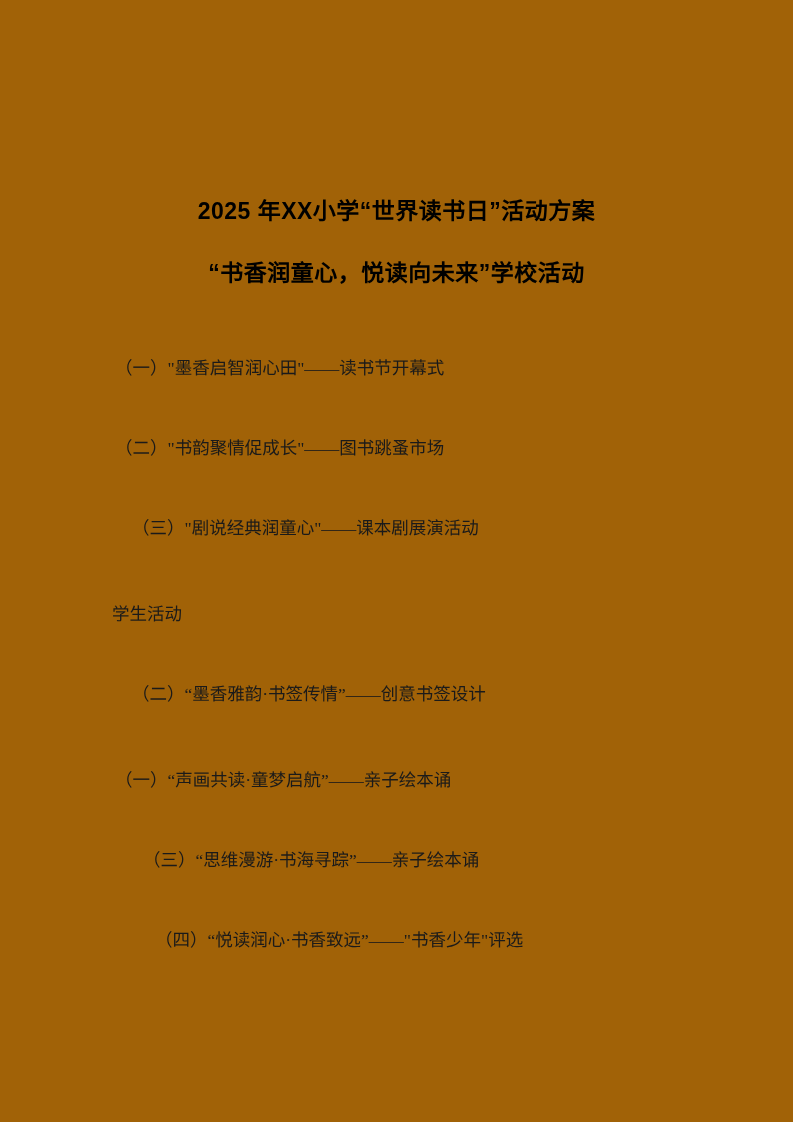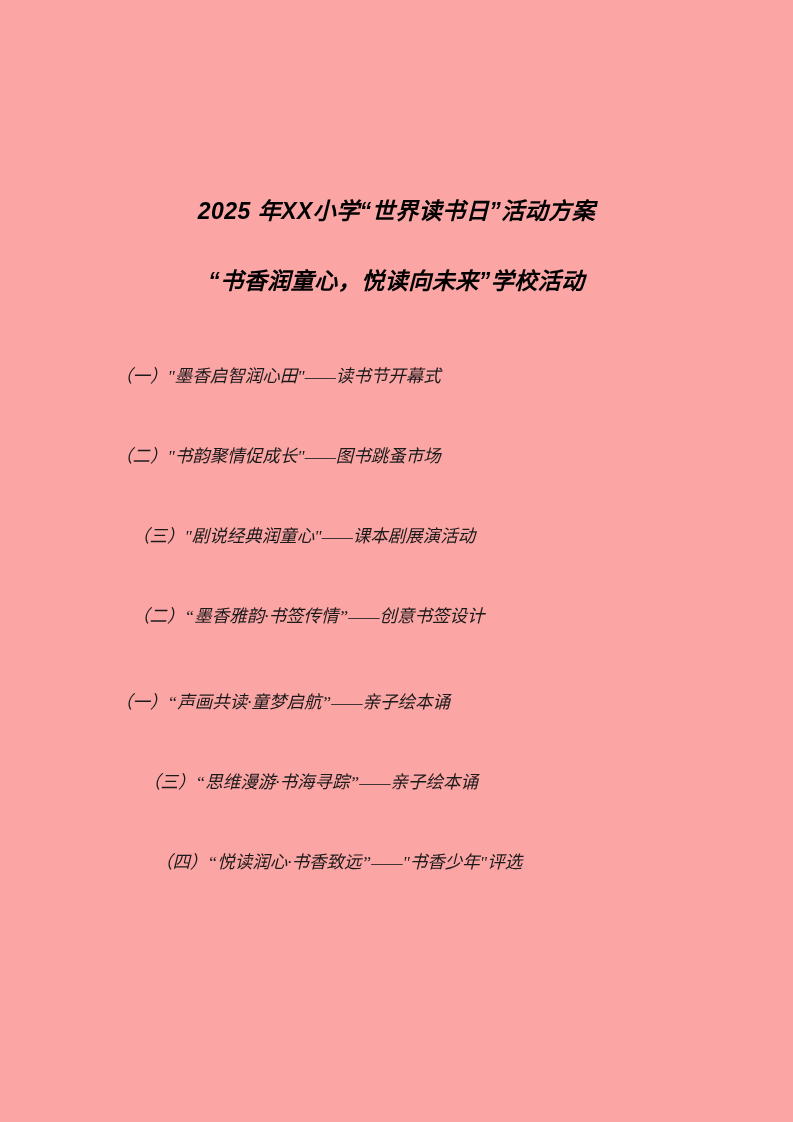--- a/index.html
+++ b/index.html
@@ -14,22 +14,21 @@
     font-family: "Liberation Sans", "DejaVu Sans", sans-serif;
     color: #000000;
     overflow: hidden;
   }
   .page {
     position: relative;
     width: 793px;
     height: 1122px;
     box-sizing: border-box;
     padding: 6px;
-    background: #fca5a5;
-    font-style: italic;
+    background: #a16207;
   }
   .content {
     position: absolute;
     left: 0;
     top: 0;
     width: 793px;
   }
   .title-block {
     margin-top: 192px;
     text-align: center;
@@ -38,21 +37,21 @@
   .doc-title-line {
     font-family: "Liberation Sans", "DejaVu Sans", sans-serif;
     font-weight: bold;
     font-size: 23px;
     line-height: 38px;
     letter-spacing: 0.5px;
     color: #000;
     white-space: nowrap;
   }
   .doc-title-line.second {
-    margin-top: 32px;
+    margin-top: 24px;
   }
   .body-block {
     margin-top: 62px;
   }
   .para {
     font-family: "Liberation Serif", "DejaVu Serif", serif;
     font-size: 17.5px;
     line-height: 28px;
     color: #1a1a1a;
     margin: 0;
@@ -86,20 +85,21 @@
 
     <div class="title-block">
       <div class="doc-title-line">2025 年XX小学“世界读书日”活动方案</div>
       <div class="doc-title-line second">“书香润童心，悦读向未来”学校活动</div>
     </div>
 
     <div class="body-block">
       <p class="para">（一）"墨香启智润心田"——读书节开幕式</p>
       <p class="para">（二）"书韵聚情促成长"——图书跳蚤市场</p>
       <p class="para indent-1">（三）"剧说经典润童心"——课本剧展演活动</p>
+      <p class="para section gap-large">学生活动</p>
       <p class="para indent-1">（二）“墨香雅韵·书签传情”——创意书签设计</p>
       <p class="para gap-large">（一）“声画共读·童梦启航”——亲子绘本诵</p>
       <p class="para indent-2">（三）“思维漫游·书海寻踪”——亲子绘本诵</p>
       <p class="para indent-3">（四）“悦读润心·书香致远”——"书香少年"评选</p>
     </div>
 
   </div>
 </div>
 
 </body></html>

